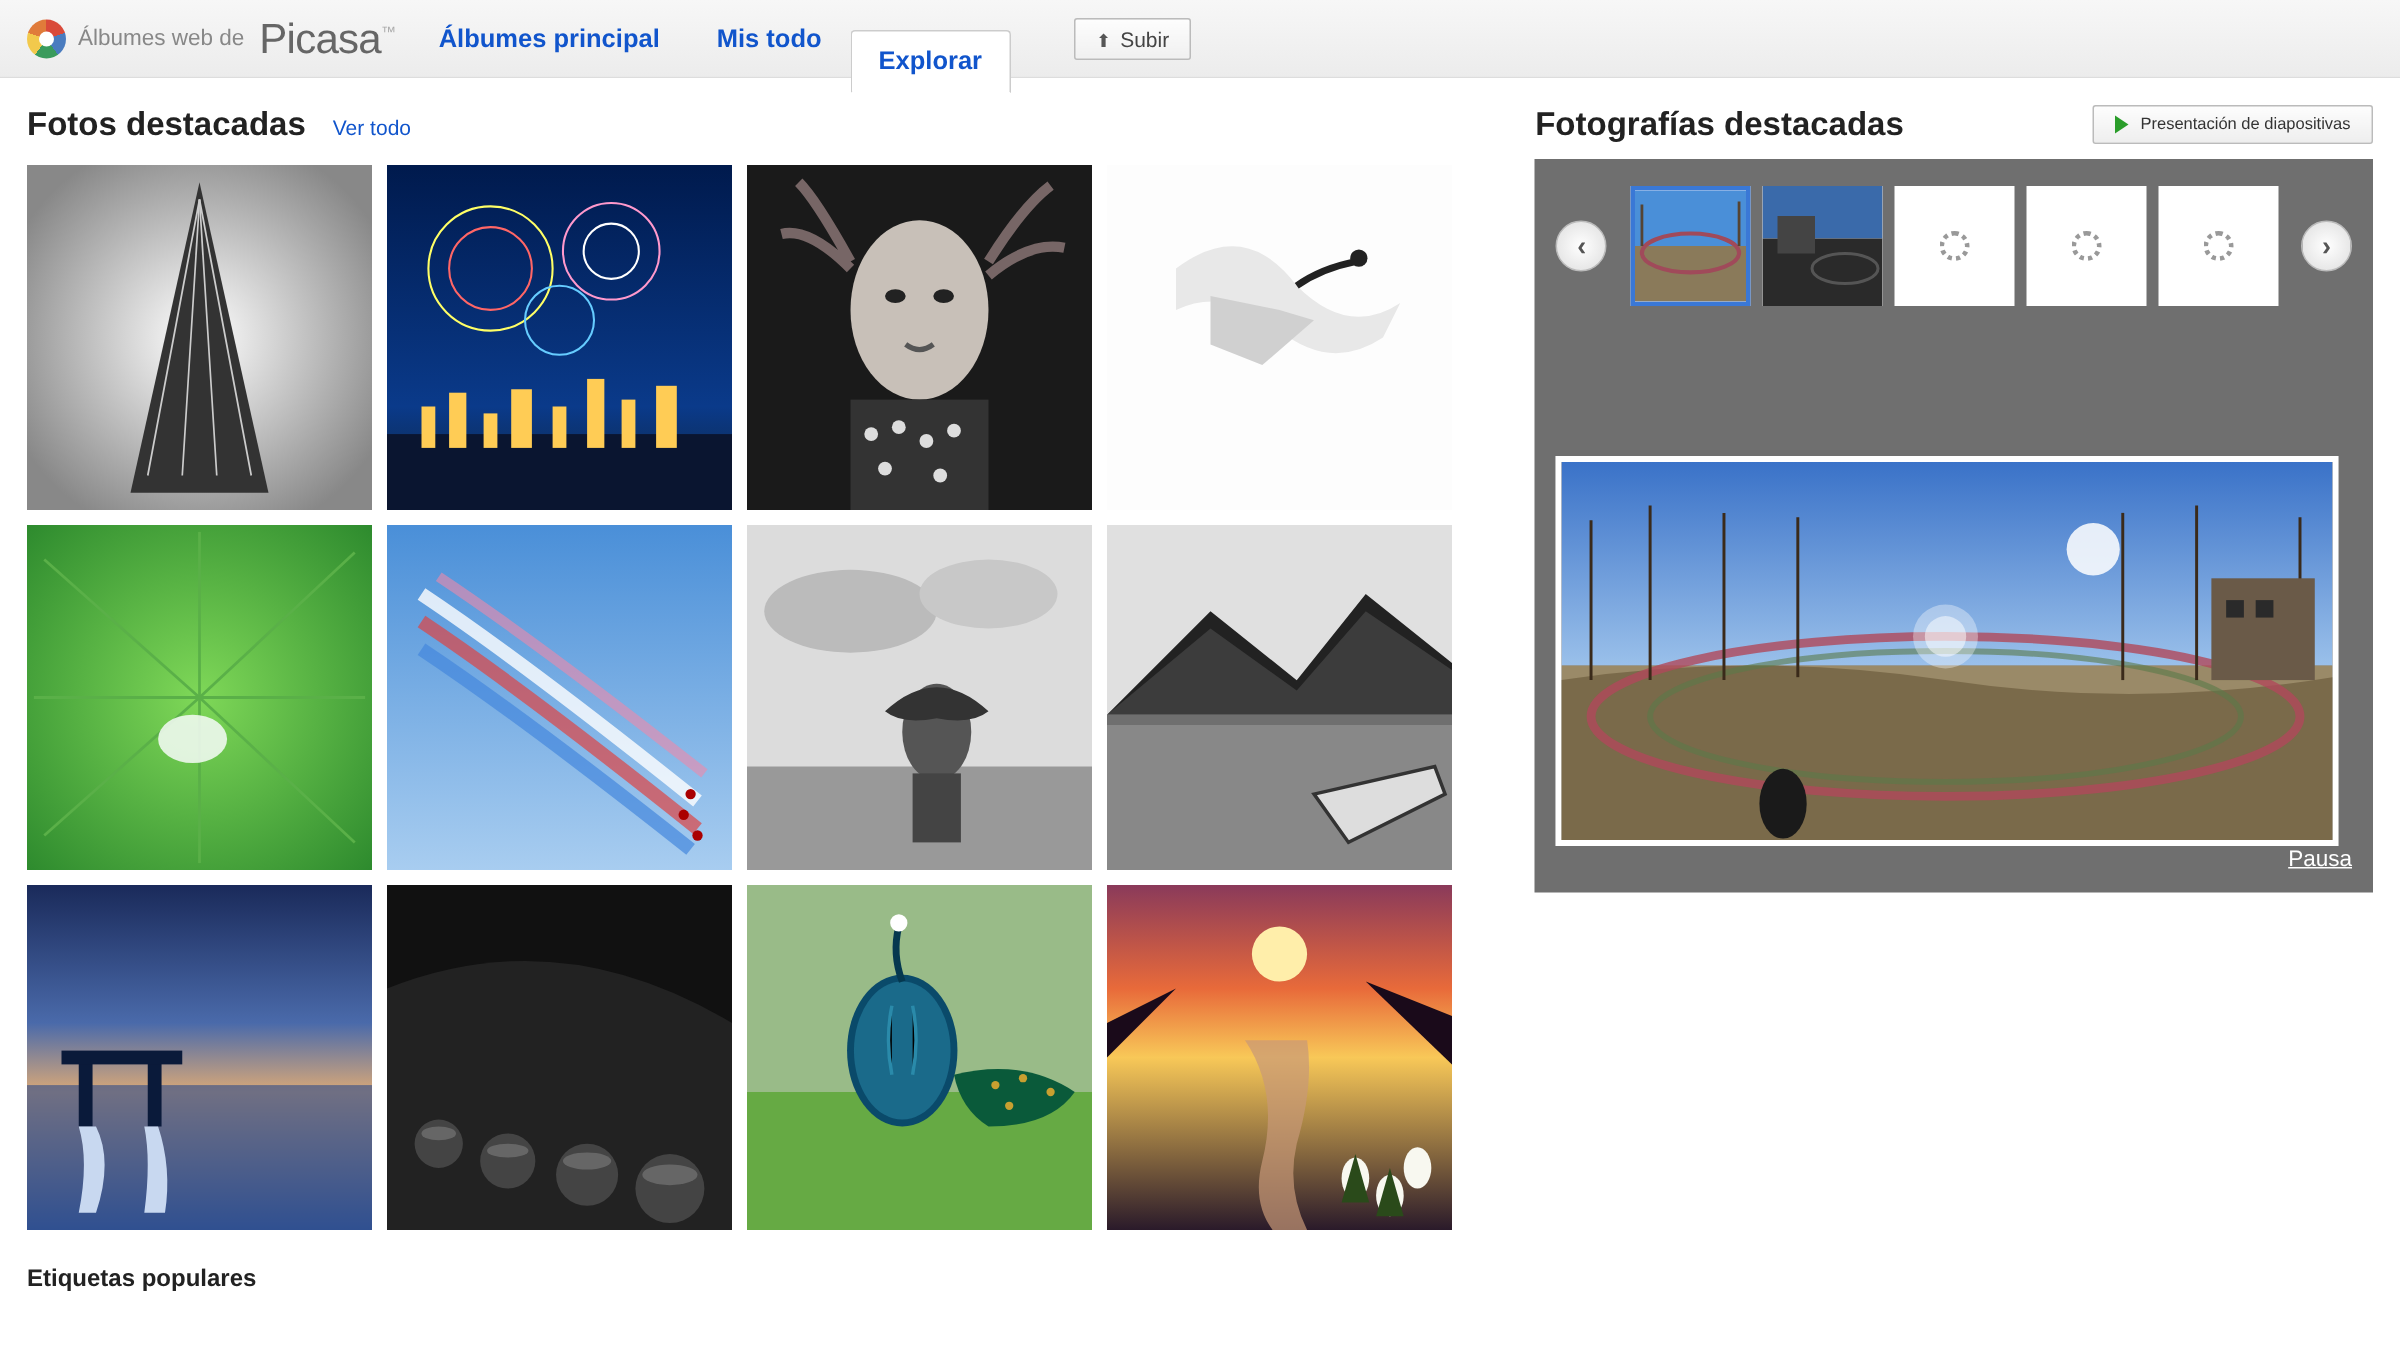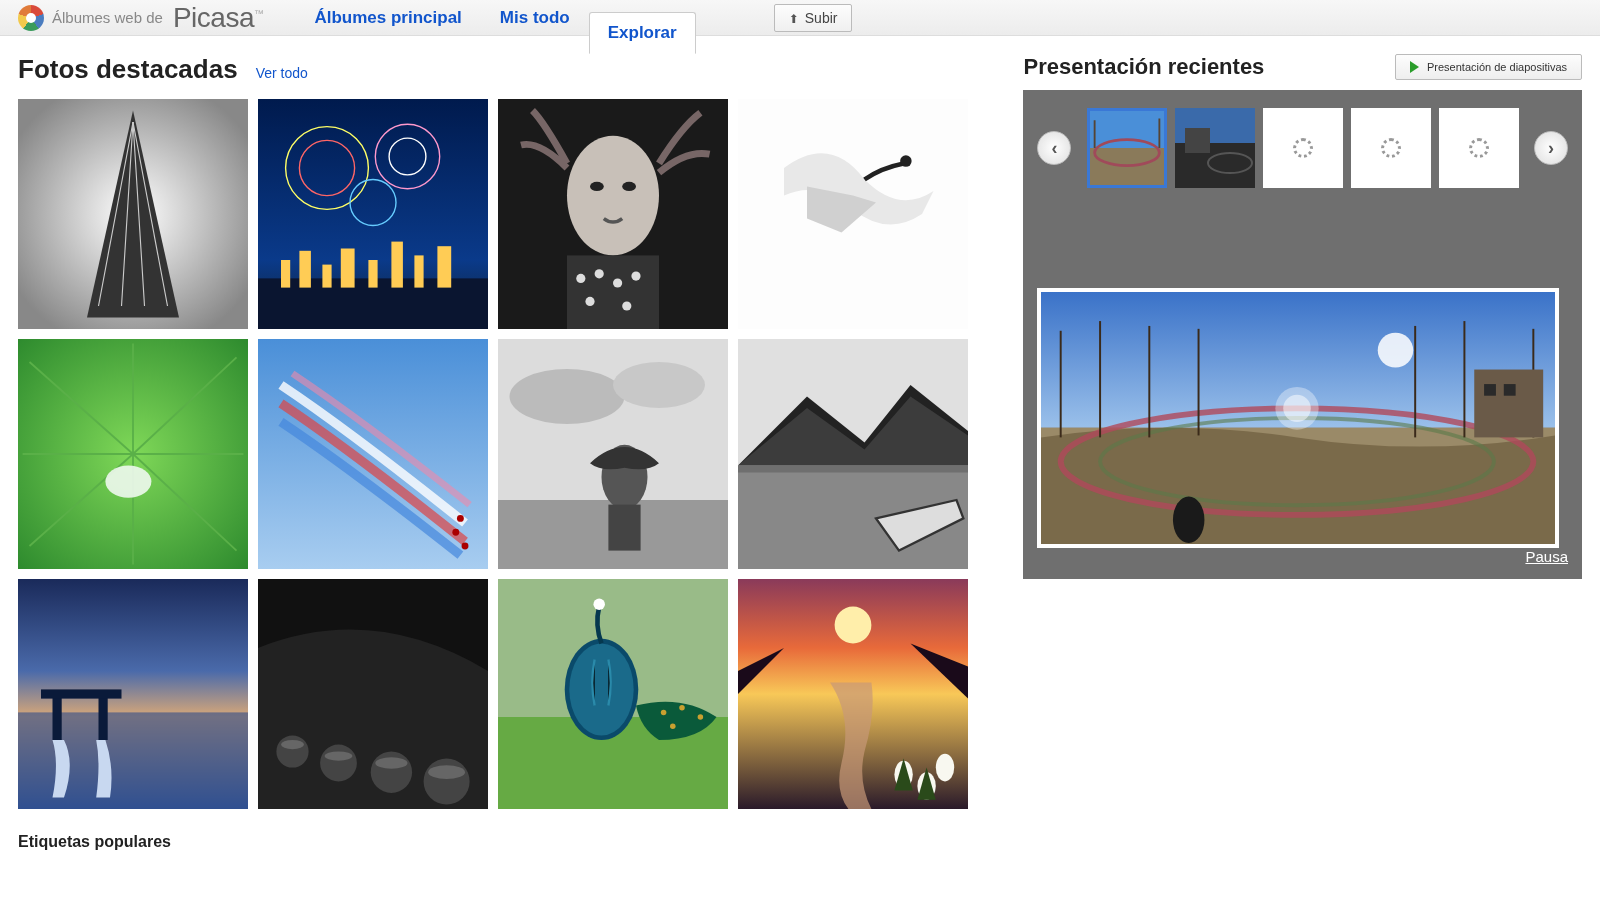--- a/index.html
+++ b/index.html
@@ -6,25 +6,25 @@
   body {
     font-family: Arial, Helvetica, sans-serif;
     background: #fff;
     font-size: 13px;
     color: #222;
     width: 1600px;
   }
   .topbar {
     background: linear-gradient(#f7f7f7, #ececec);
     border-bottom: 1px solid #ddd;
-    height: 36px;
+    height: 52px;
     display: flex;
     align-items: center;
     padding: 0 18px;
-    gap: 24px;
+    gap: 2px;
   }
   .logo-wrap { display: flex; align-items: center; gap: 8px; }
   .picasa-icon {
     width: 26px; height: 26px; border-radius: 50%;
     background: conic-gradient(#d94a3a 0 72deg, #4a7cbf 72deg 144deg, #3a9b5c 144deg 216deg, #f2c94c 216deg 288deg, #e07b3a 288deg 360deg);
     position: relative;
   }
   .picasa-icon::after {
     content: ""; position: absolute; inset: 8px; border-radius: 50%; background: #fff;
   }
@@ -43,40 +43,40 @@
   }
   .nav-tab.active {
     background: #fff;
     border: 1px solid #ccc;
     border-bottom: 1px solid #fff;
     border-radius: 3px 3px 0 0;
     position: relative;
     top: 15px;
   }
   .upload-btn {
-    margin-left: 54px;
+    margin-left: 40px;
     background: linear-gradient(#fdfdfd, #f0f0f0);
     border: 1px solid #bbb;
     border-radius: 2px;
     padding: 5px 14px;
     font-size: 14px;
     color: #444;
     cursor: pointer;
     display: flex; align-items: center; gap: 6px;
   }
   .upload-icon::before {
     content: "⬆"; font-size: 12px; color: #555;
   }
 
   .content { display: flex; padding: 18px 18px 40px 18px; gap: 28px; align-items: flex-start; }
   .left-col { width: 980px; }
   .right-col { width: 560px; }
 
   .section-head { display: flex; align-items: baseline; gap: 18px; margin-bottom: 14px; }
-  .section-title { font-size: 26px; font-weight: bold; color: #222; }
+  .section-title { font-size: 22px; font-weight: bold; color: #222; }
   .see-all { color: #1155cc; font-size: 14px; cursor: pointer; }
 
   .photo-grid {
     display: grid;
     grid-template-columns: repeat(4, 230px);
     grid-auto-rows: 230px;
     gap: 10px;
   }
   .thumb {
     width: 230px; height: 230px; overflow: hidden; cursor: pointer;
@@ -389,21 +389,21 @@
             </g>
           </svg>
       </div>
     </div>
 
     <div class="pop-tags-title">Etiquetas populares</div>
   </div>
 
   <div class="right-col">
     <div class="recent-head">
-      <div class="recent-title">Presentación recientes</div>
+      <div class="recent-title">Fotografías destacadas</div>
       <button class="slideshow-btn">
         <span class="play-icon"></span>
         <span>Presentación de diapositivas</span>
       </button>
     </div>
 
     <div class="recent-panel">
       <div class="strip">
         <div class="arrow-btn">
           <span>‹</span>

